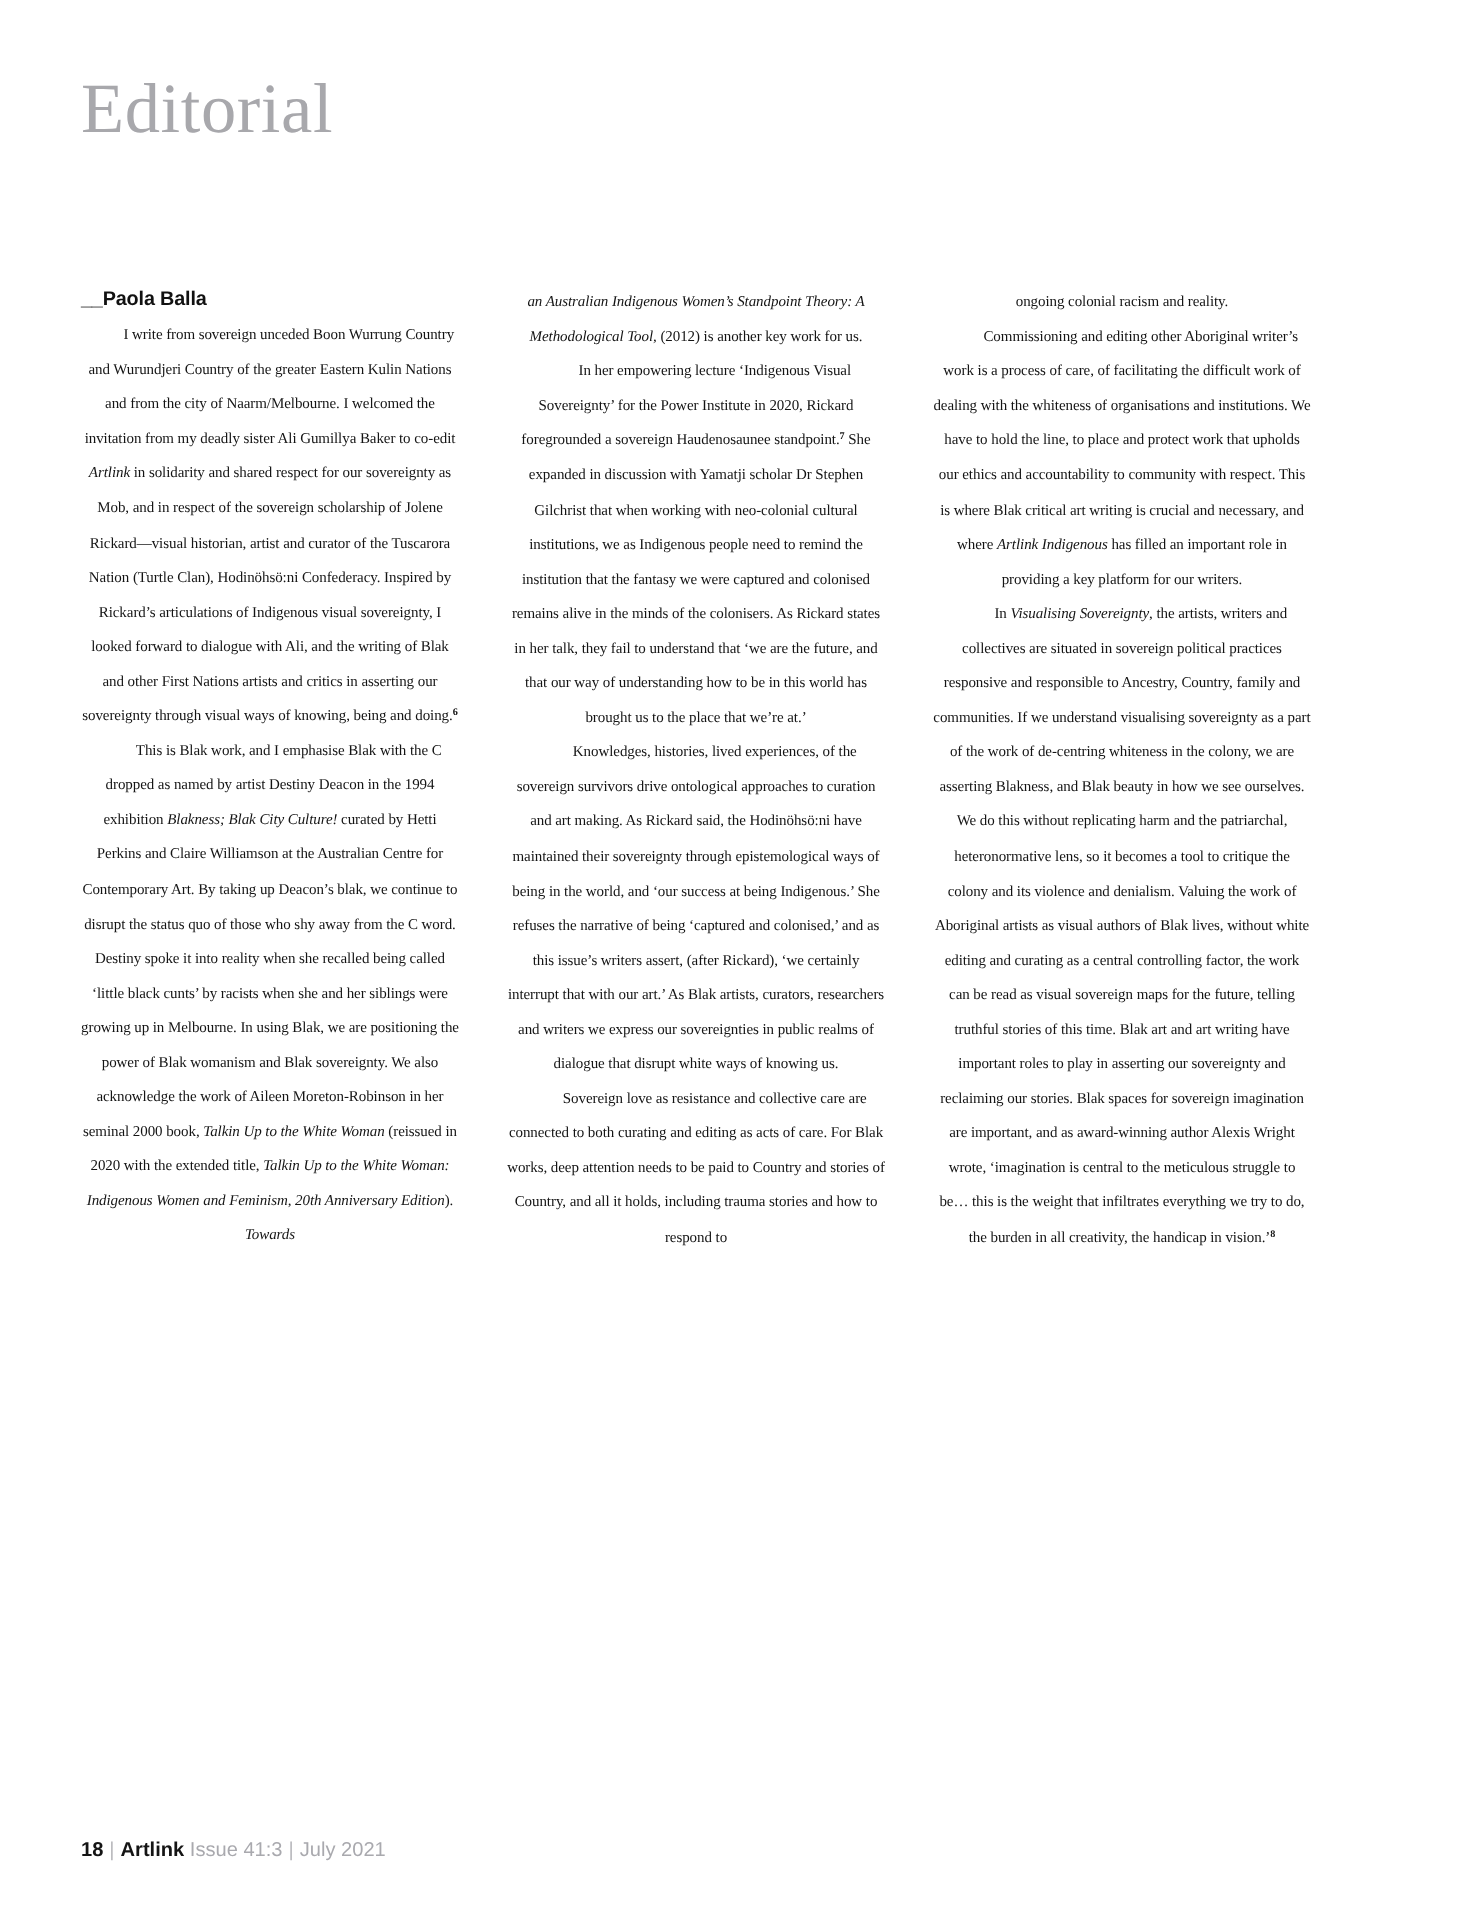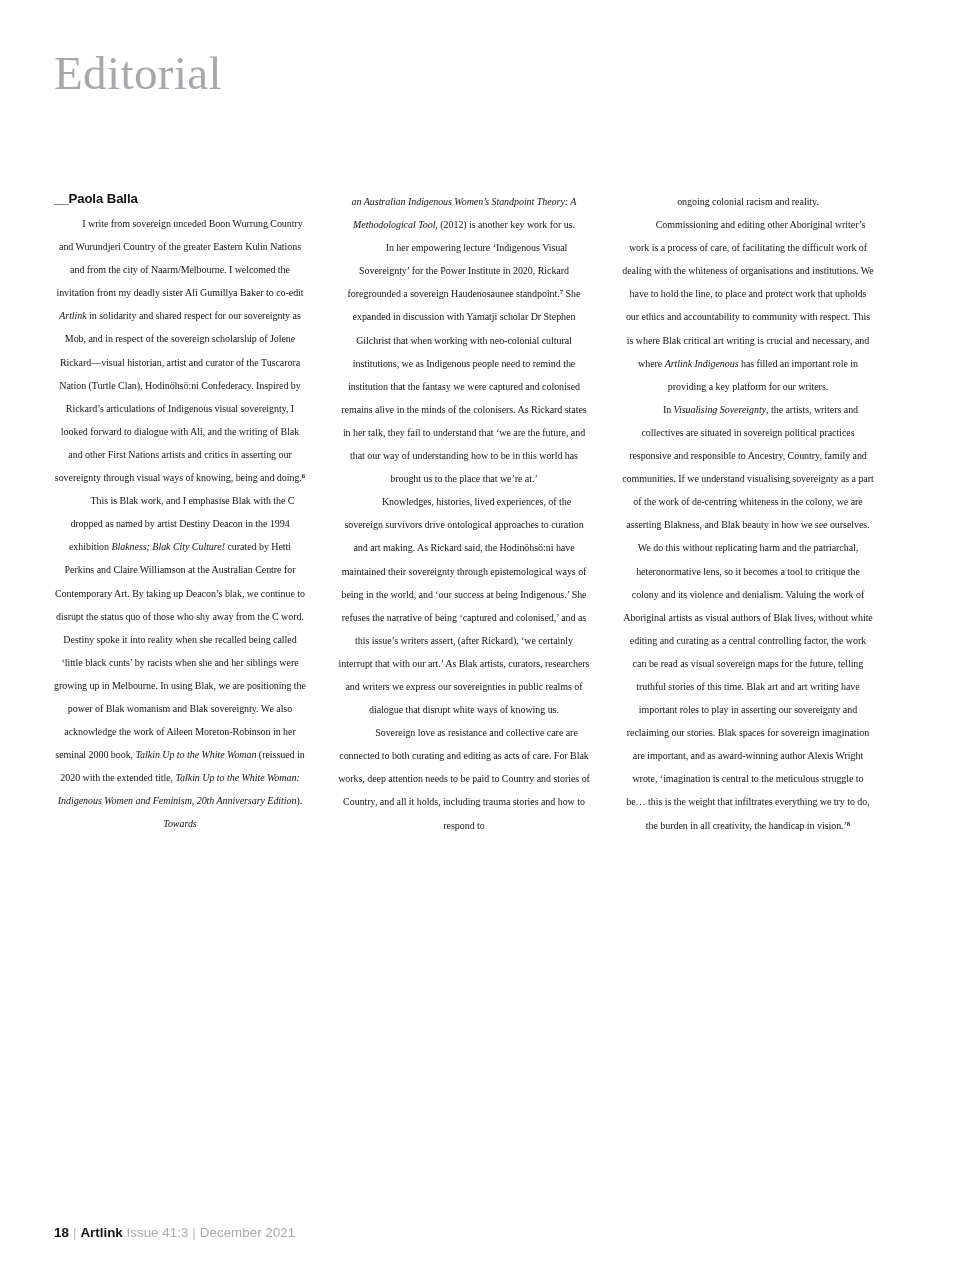--- a/index.html
+++ b/index.html
@@ -139,16 +139,16 @@
     <div class="column">
       <div>
           <p class="body"><span>ongoing colonial racism and reality.</span></p>
           <p class="body indent"><span>Commissioning and editing other Aboriginal writer’s work is a process of care, of facilitating the difficult work of dealing with the whiteness of organisations and institutions. We have to hold the line, to place and protect work that upholds our ethics and accountability to community with respect. This is where Blak critical art writing is crucial and necessary, and where </span><i>Artlink Indigenous</i><span> has filled an important role in providing a key platform for our writers.</span></p>
           <p class="body indent"><span>In </span><i>Visualising Sovereignty</i><span>, the artists, writers and collectives are situated in sovereign political practices responsive and responsible to Ancestry, Country, family and communities. If we understand visualising sovereignty as a part of the work of de-centring whiteness in the colony, we are asserting Blakness, and Blak beauty in how we see ourselves. We do this without replicating harm and the patriarchal, heteronormative lens, so it becomes a tool to critique the colony and its violence and denialism. Valuing the work of Aboriginal artists as visual authors of Blak lives, without white editing and curating as a central controlling factor, the work can be read as visual sovereign maps for the future, telling truthful stories of this time. Blak art and art writing have important roles to play in asserting our sovereignty and reclaiming our stories. Blak spaces for sovereign imagination are important, and as award-winning author Alexis Wright wrote, ‘imagination is central to the meticulous struggle to be… this is the weight that infiltrates everything we try to do, the burden in all creativity, the handicap in vision.’</span><sup>8</sup></p>
         </div>
     </div>
   </div>
 
   <div class="footer">
-    <span class="pagenum">18</span><span class="sep">|</span><span class="brand">Artlink</span><span class="meta">&nbsp;</span><span class="meta">Issue 41:3</span><span class="sep">|</span><span class="meta">December 2021</span>
+    <span class="pagenum">18</span><span class="sep">|</span><span class="brand">Artlink</span><span class="meta">&nbsp;</span><span class="meta">Issue 41:3</span><span class="sep">|</span><span class="meta">July 2021</span>
   </div>
 
 </div>
 
 </body></html>

